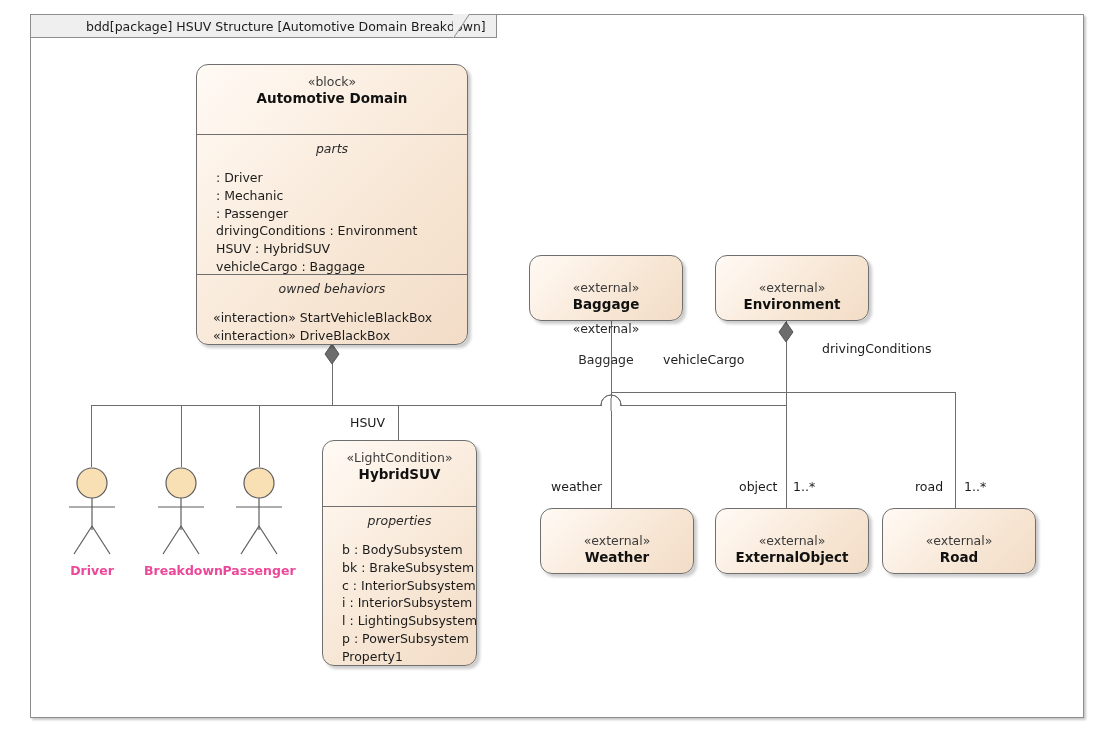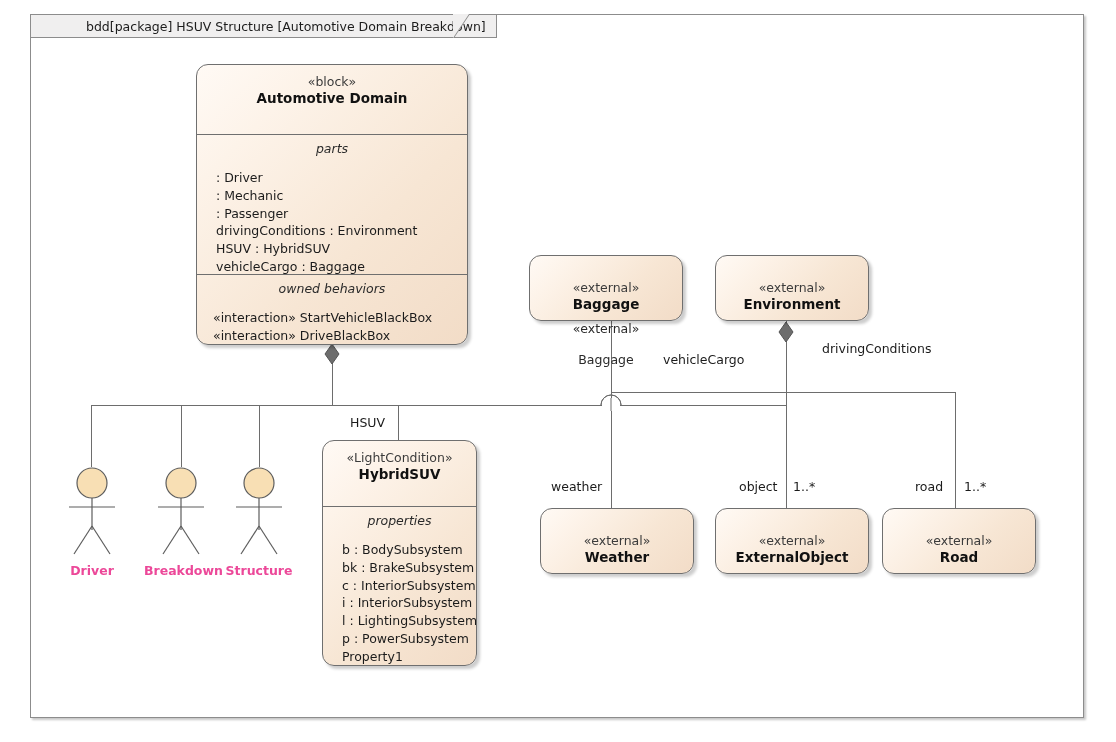--- a/index.html
+++ b/index.html
@@ -265,14 +265,14 @@
 </div>
 
 <div class="actor" id="a-passenger">
   <svg width="74" height="92">
     <circle cx="37" cy="17" r="15" fill="#f8dfb4" stroke="#5d5d5d" stroke-width="1.2"></circle>
     <line x1="37" y1="32" x2="37" y2="64" stroke="#5d5d5d" stroke-width="1.2"></line>
     <line x1="14" y1="41" x2="60" y2="41" stroke="#5d5d5d" stroke-width="1.2"></line>
     <line x1="37" y1="60" x2="19" y2="88" stroke="#5d5d5d" stroke-width="1.2"></line>
     <line x1="37" y1="60" x2="55" y2="88" stroke="#5d5d5d" stroke-width="1.2"></line>
   </svg>
-  <div class="cap">Structure</div>
+  <div class="cap">Passenger</div>
 </div>
 
 </body></html>

